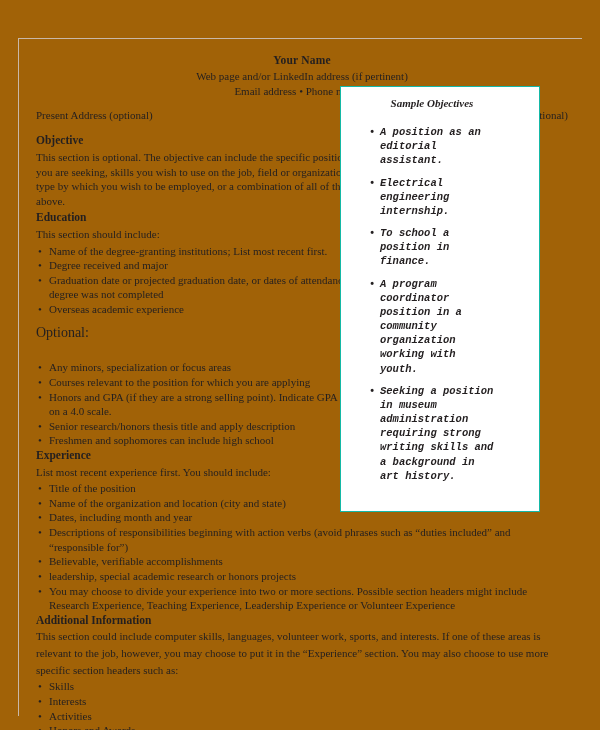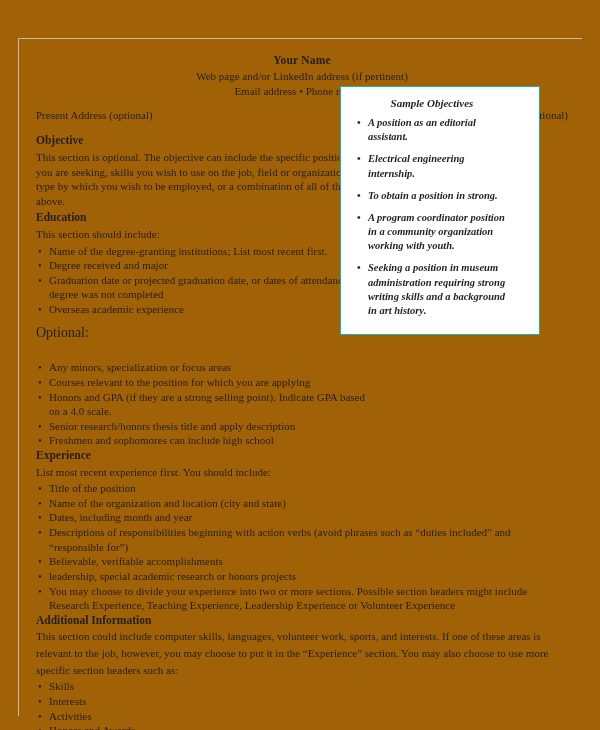--- a/index.html
+++ b/index.html
@@ -128,22 +128,23 @@
   }
   .sidebar-title {
     font-style: italic;
     font-weight: bold;
     font-size: 11px;
     text-align: center;
     margin: 0 0 7px 0;
   }
   ul.sb-list {
     list-style: none;
-    margin: 4px;
-    padding: 0;
+    margin: 16px;
+    padding: 0;
+    font-family: Liberation Mono, monospace;
   }
   ul.sb-list > li {
     font-style: italic;
     font-weight: bold;
     font-size: 10.5px;
     line-height: 1.35;
     position: relative;
     padding-left: 11px;
     margin-bottom: 8px;
   }
@@ -228,19 +229,19 @@
       </div>
 
     </div>
   </div>
 
   <div class="sidebar">
     <div class="sidebar-title">Sample Objectives</div>
     <ul class="sb-list">
       <li>A position as an editorial assistant.</li>
       <li>Electrical engineering internship.</li>
-      <li>To obtain a position in strong.</li>
+      <li>To school a position in finance.</li>
       <li>A program coordinator position in a community organization working with youth.</li>
       <li>Seeking a position in museum administration requiring strong writing skills and a background in art history.</li>
     </ul>
   </div>
 
 </div>
 
 </body></html>

